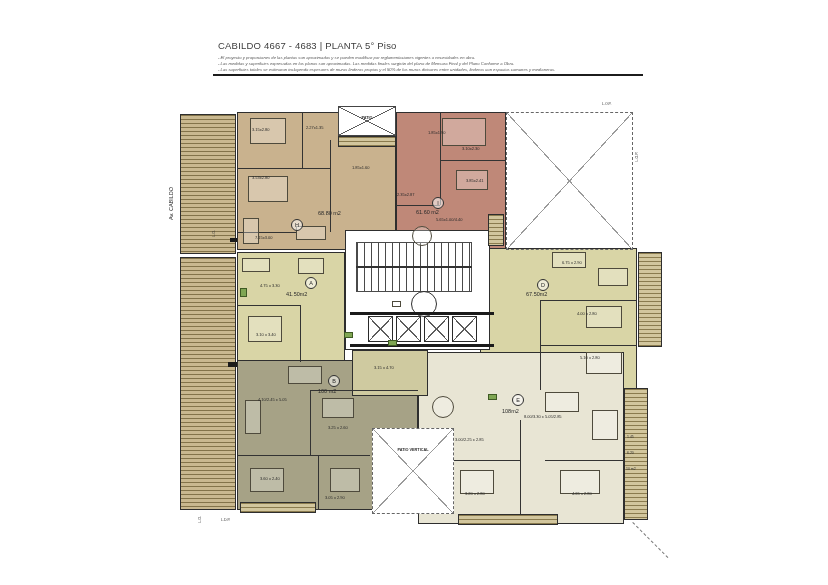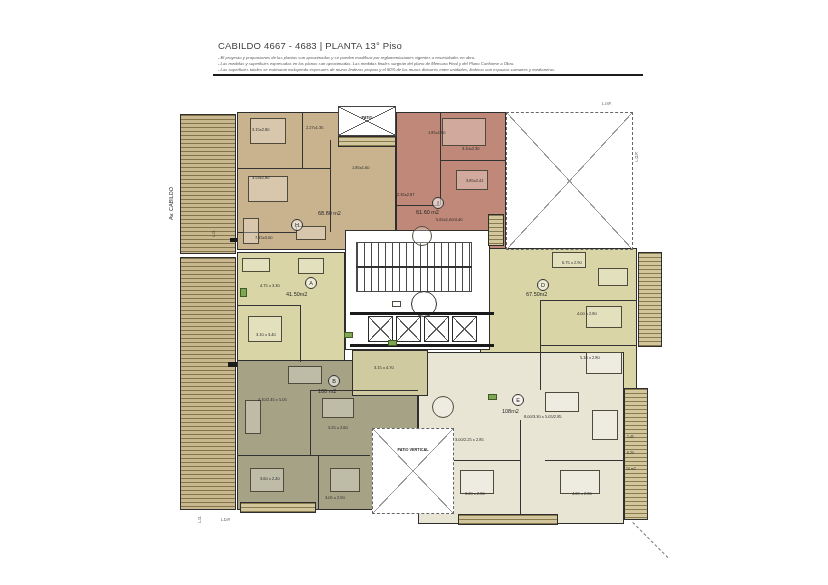--- a/index.html
+++ b/index.html
@@ -37,21 +37,21 @@
   .core{position:absolute;background:#fff;border:1.2px solid #2e2e2e;box-sizing:border-box;}
   .green{position:absolute;background:#7fa653;border:.5px solid #3f5a24;}
   .diag{position:absolute;border-top:1px dashed #777;transform-origin:0 0;}
   .dashbox{border:1px dashed #666;}
 </style>
 </head>
 <body>
 
 <div class="canvas">
 
-  <div class="lbl title" style="left:218px;top:41px;">CABILDO 4667 - 4683 | PLANTA 13° Piso</div>
+  <div class="lbl title" style="left:218px;top:41px;">CABILDO 4667 - 4683 | PLANTA 5° Piso</div>
   <div class="lbl note" style="left:218px;top:56px;">- El proyecto y proporciones de las plantas son aproximados y se pueden modificar por reglamentaciones vigentes o necesidades en obra.</div>
   <div class="lbl note" style="left:218px;top:62px;">- Las medidas y superficies expresadas en los planos son aproximadas. Las medidas finales surgirán del plano de Mensura Final y del Plano Conforme a Obra.</div>
   <div class="lbl note" style="left:218px;top:68px;">- Las superficies totales se estimaron incluyendo espesores de muros linderos propios y el 50% de los muros divisores entre unidades, linderos con espacios comunes y medianeras.</div>
   <div class="rule" style="left:213px;top:74px;width:430px;height:2px;"></div>
 
   <div class="lbl vtext" style="left:168px;top:130px;font-size:5.5px;height:90px;">Av. CABILDO</div>
   <div class="lbl vtext" style="left:188px;top:362px;font-size:5.5px;height:90px;">Av. CABILDO</div>
 
   <div class="hatch" style="left:180px;top:114px;width:56px;height:140px;"></div>
   <div class="hatch" style="left:180px;top:257px;width:56px;height:253px;"></div>

